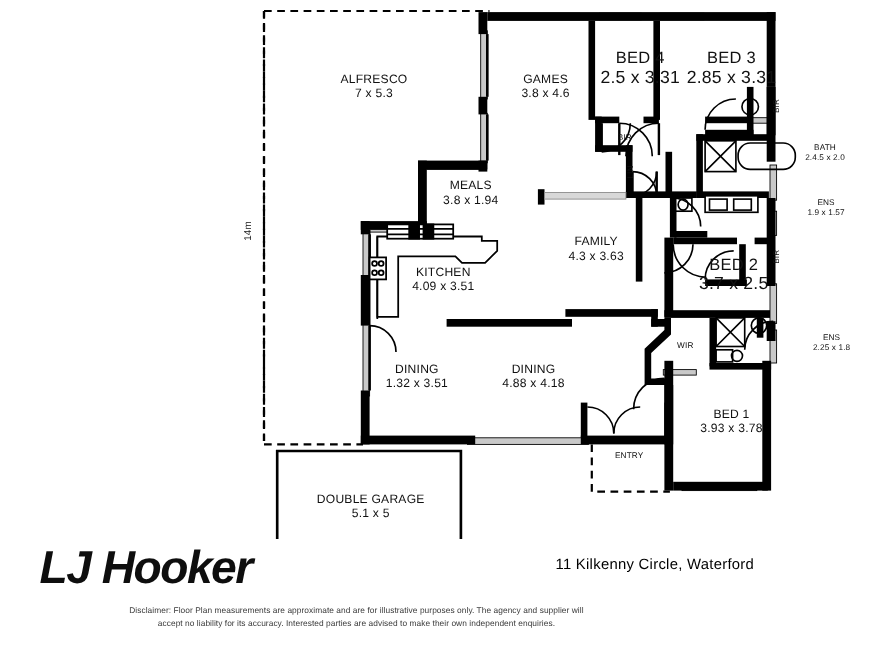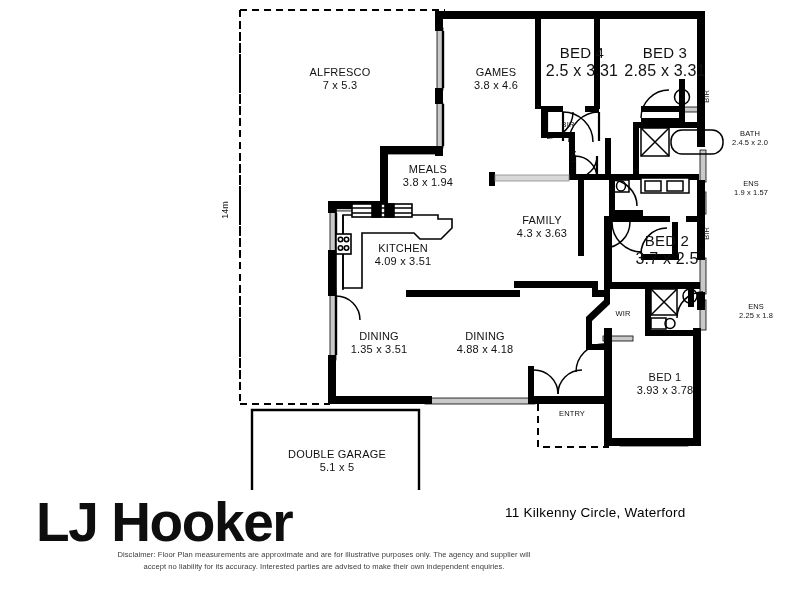--- a/index.html
+++ b/index.html
@@ -15,23 +15,23 @@
        font-size:10.5px;color:#111;letter-spacing:.2px;white-space:nowrap;}
   .lbl .nm{display:block;font-size:15px;}
   .lbl .dm{display:block;font-size:16px;}
   .lbl.big .nm,.lbl.big .dm{font-size:11px;}
   .lbl.tiny{font-size:7.5px;letter-spacing:.1px;}
   .lbl.tiny .nm,.lbl.tiny .dm{font-size:7.5px;}
   .lbl.vert{transform:rotate(-90deg);transform-origin:50% 50%;}
 
   
   #footer{position:absolute;left:0;top:487px;width:800px;height:113px;}
-  #logo{position:absolute;left:36px;top:8px;font-size:55px;font-weight:700;
+  #logo{position:absolute;left:36px;top:8px;font-size:42px;font-weight:700;
         letter-spacing:-1.4px;color:#0e0e0e;line-height:1;
-        font-family:"Liberation Sans","DejaVu Sans",sans-serif;}
+        font-family:"Liberation Sans","DejaVu Sans",sans-serif;font-style:italic;}
   #address{position:absolute;left:505px;top:18px;font-size:13.5px;color:#000000;
            letter-spacing:.25px;}
   #disclaim{position:absolute;left:0;top:62px;width:648px;text-align:center;
             font-size:7.6px;color:#3b3b3b;line-height:1.6;letter-spacing:.05px;}
   #disclaim span{display:block;}
   #dimlabel{position:absolute;left:216px;top:205px;font-size:9px;color:#111;
             transform:rotate(-90deg);transform-origin:50% 50%;}
 </style>
 </head>
 <body>
@@ -266,21 +266,21 @@
   <div class="lbl big" style="left:492px;top:214px;width:100px">
     <span class="nm">FAMILY</span>
       <span class="dm">4.3 x 3.63</span>
   </div>
   <div class="lbl big" style="left:353px;top:242px;width:100px">
     <span class="nm">KITCHEN</span>
       <span class="dm">4.09 x 3.51</span>
   </div>
   <div class="lbl big" style="left:329px;top:330px;width:100px">
     <span class="nm">DINING</span>
-      <span class="dm">1.35 x 3.51</span>
+      <span class="dm">1.32 x 3.51</span>
   </div>
   <div class="lbl big" style="left:435px;top:330px;width:100px">
     <span class="nm">DINING</span>
       <span class="dm">4.88 x 4.18</span>
   </div>
   <div class="lbl" style="left:619px;top:232px;width:96px">
     <span class="nm">BED 2</span>
       <span class="dm">3.7 x 2.5</span>
   </div>
   <div class="lbl big" style="left:615px;top:371px;width:100px">

